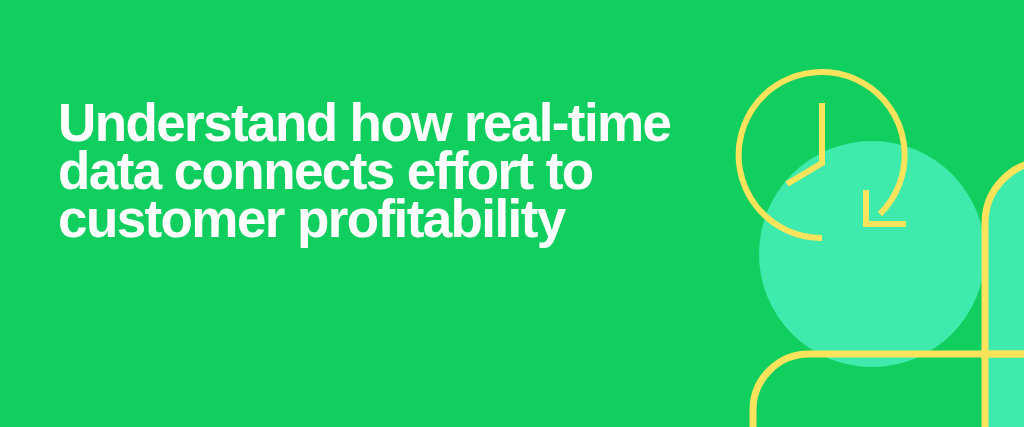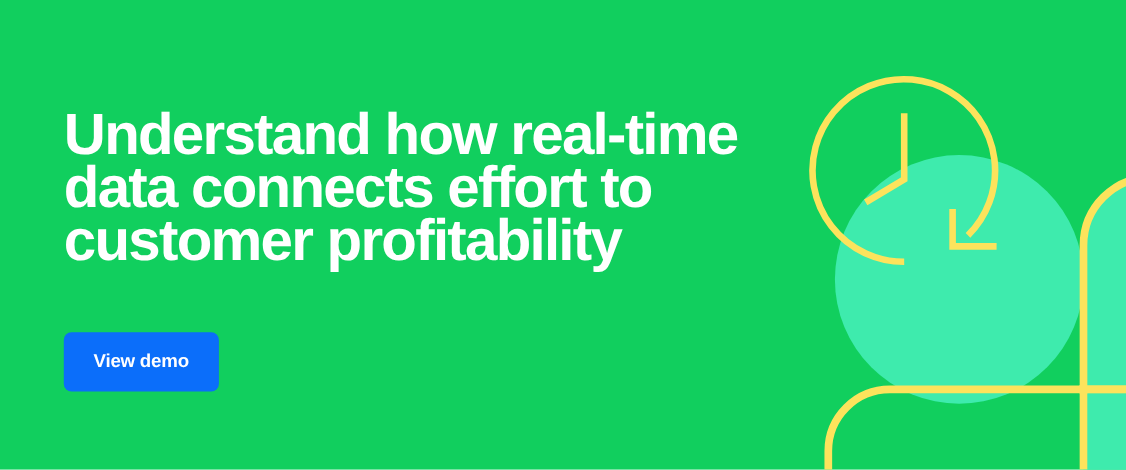--- a/index.html
+++ b/index.html
@@ -90,15 +90,14 @@
     <path d="M 822 103 L 822 163 L 787 184" fill="none" stroke="#fce35c" stroke-width="6" stroke-linecap="butt" stroke-linejoin="miter"></path>
 
     <path d="M 866 190 L 866 224 L 906 224" fill="none" stroke="#fce35c" stroke-width="6" stroke-linecap="butt" stroke-linejoin="miter"></path>
   </svg>
 
   <div id="content">
     <h1 id="headline">Understand how real-time
 data connects effort to
 customer profitability</h1>
 
-    <button id="cta">View demo</button>
   </div>
 </div>
 
 </body></html>

